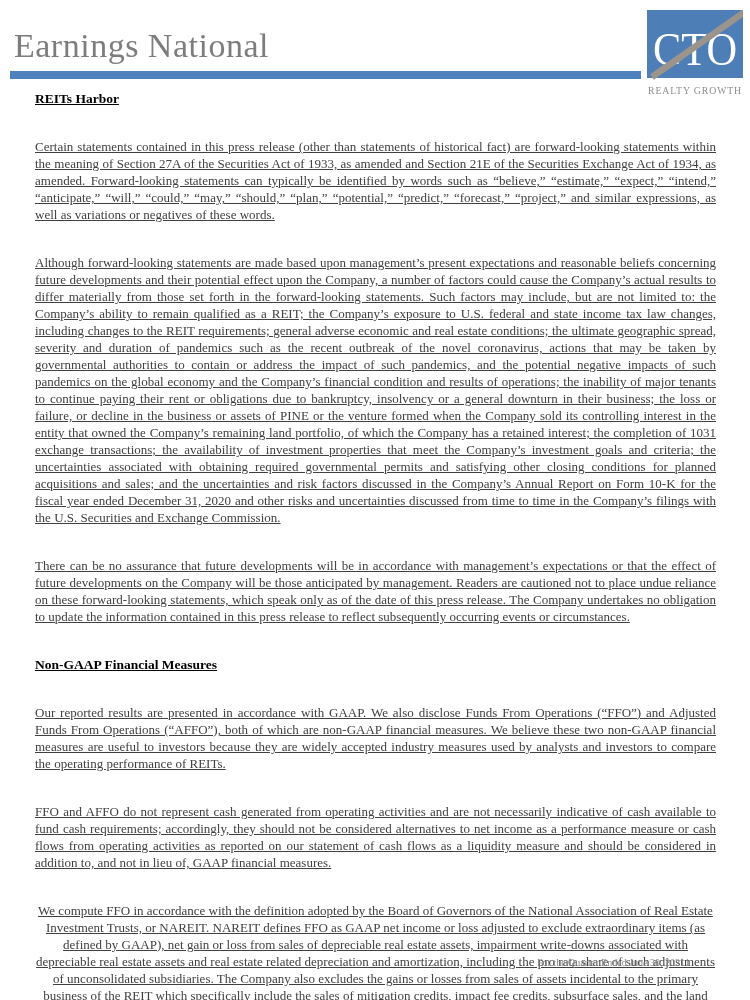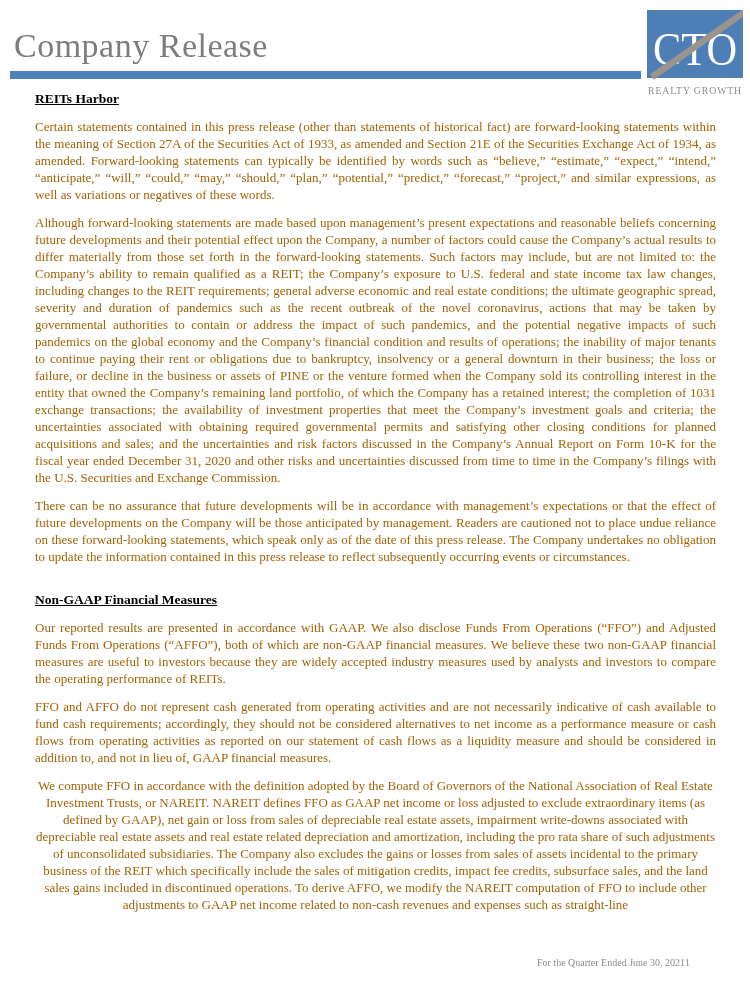--- a/index.html
+++ b/index.html
@@ -50,44 +50,45 @@
     margin: 0;
     font-size: 13.5px;
     font-weight: bold;
     text-decoration: underline;
     color: #000000;
   }
   .section-heading.second {
     margin-top: 26px;
   }
   .content p {
-    margin: 11px 0;
+    margin: 31px 0;
     text-align: justify;
-    color: #a16207;
+    color: #404040;
+    text-decoration: underline;
   }
   .content p.ragged {
     text-align: center;
   }
   .footer {
     position: absolute;
     left: 62px;
     right: 60px;
     top: 957px;
     display: flex;
     justify-content: flex-end;
     font-size: 10px;
     color: #8a8a8a;
   }
 </style>
 </head>
 <body>
 
 <div class="page">
 
-  <h1 class="doc-title">Company Release</h1>
+  <h1 class="doc-title">Earnings National</h1>
 
   <div class="accent-rule"></div>
 
   <svg class="logo" viewBox="0 0 96 88" xmlns="http://www.w3.org/2000/svg">
     <rect x="0" y="0" width="96" height="68" fill="#4e7eb6"></rect>
     <text x="48" y="55" text-anchor="middle" font-family="Liberation Serif, serif" font-size="46" fill="#ffffff" textLength="84" lengthAdjust="spacingAndGlyphs">CTO</text>
     <line x1="5" y1="67" x2="99" y2="1" stroke="#9a948d" stroke-width="6.5"></line>
     <text x="48" y="84" text-anchor="middle" font-family="Liberation Serif, serif" font-size="11" fill="#8d8d8d" letter-spacing="1" textLength="94" lengthAdjust="spacingAndGlyphs">REALTY GROWTH</text>
   </svg>
 

